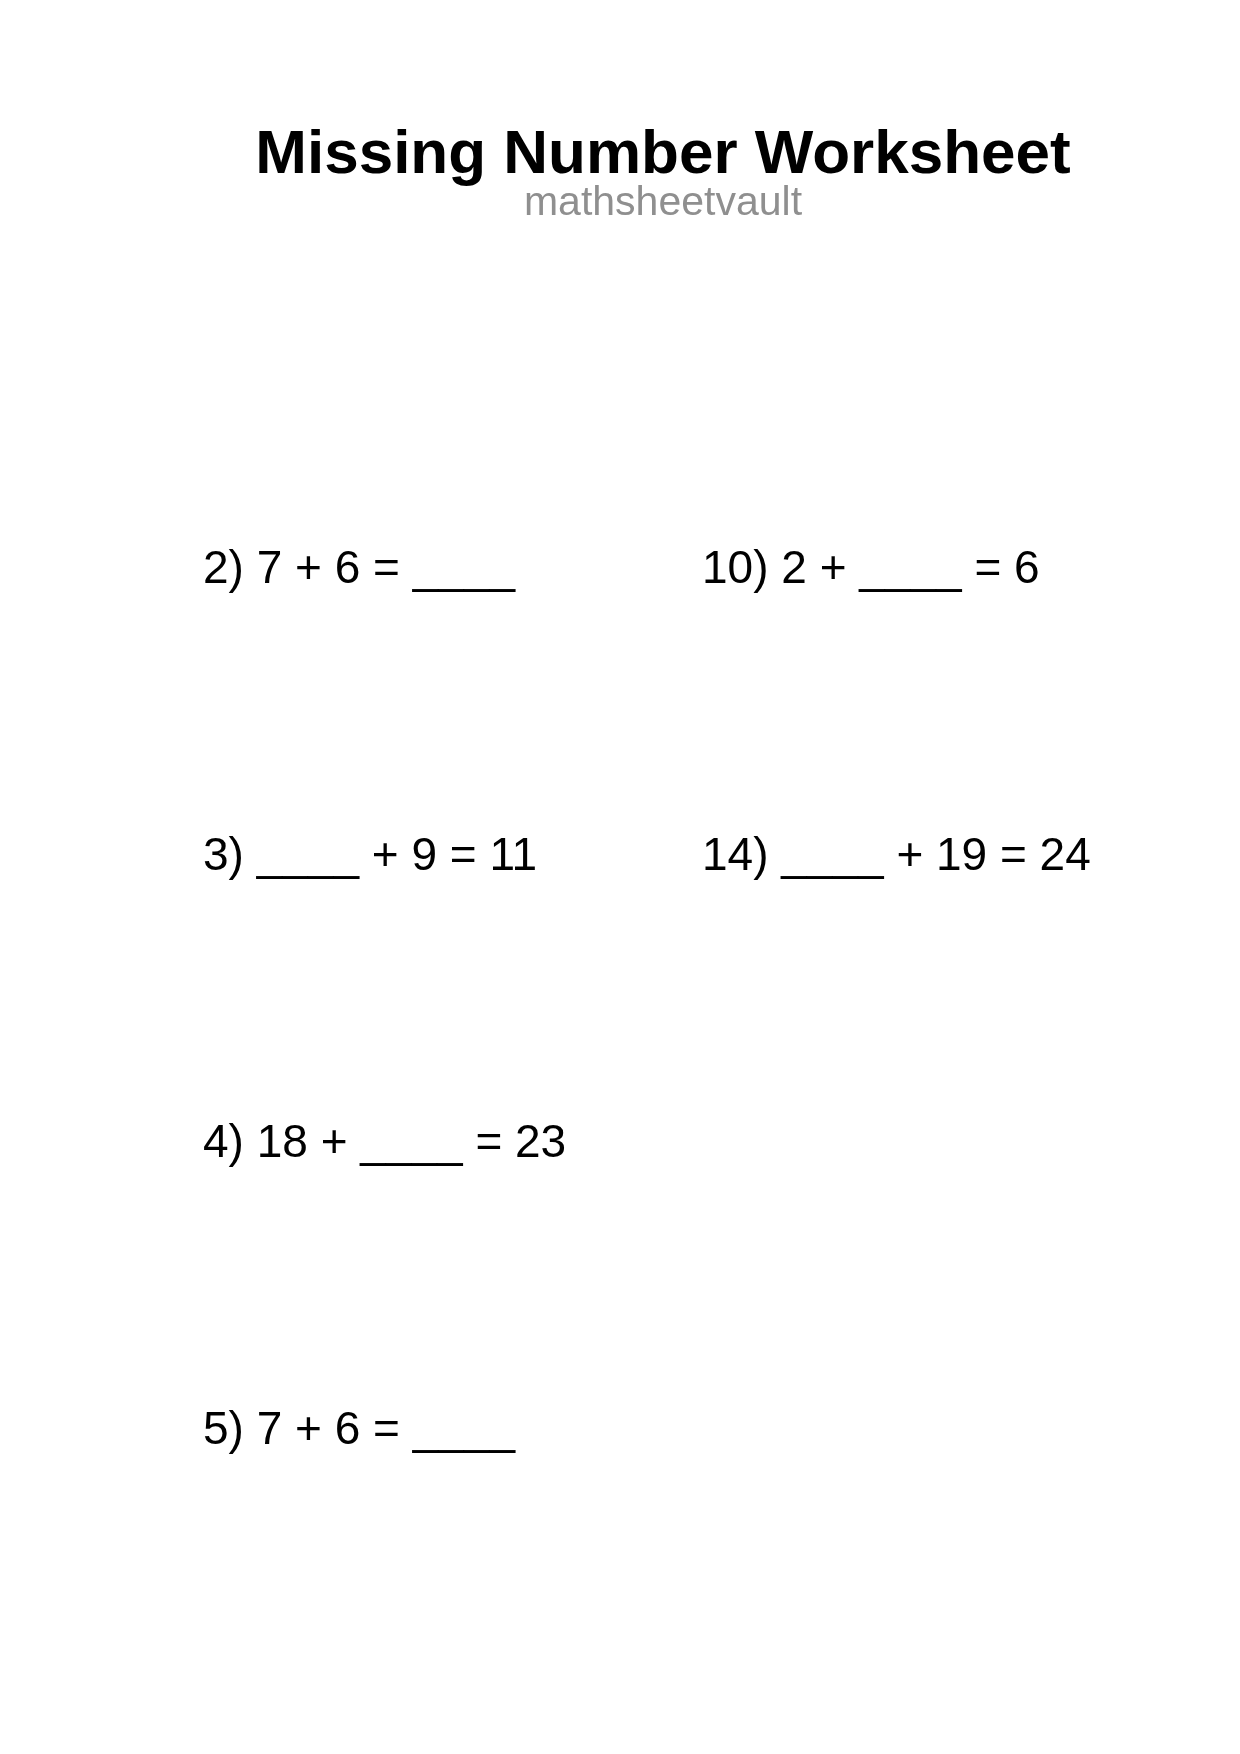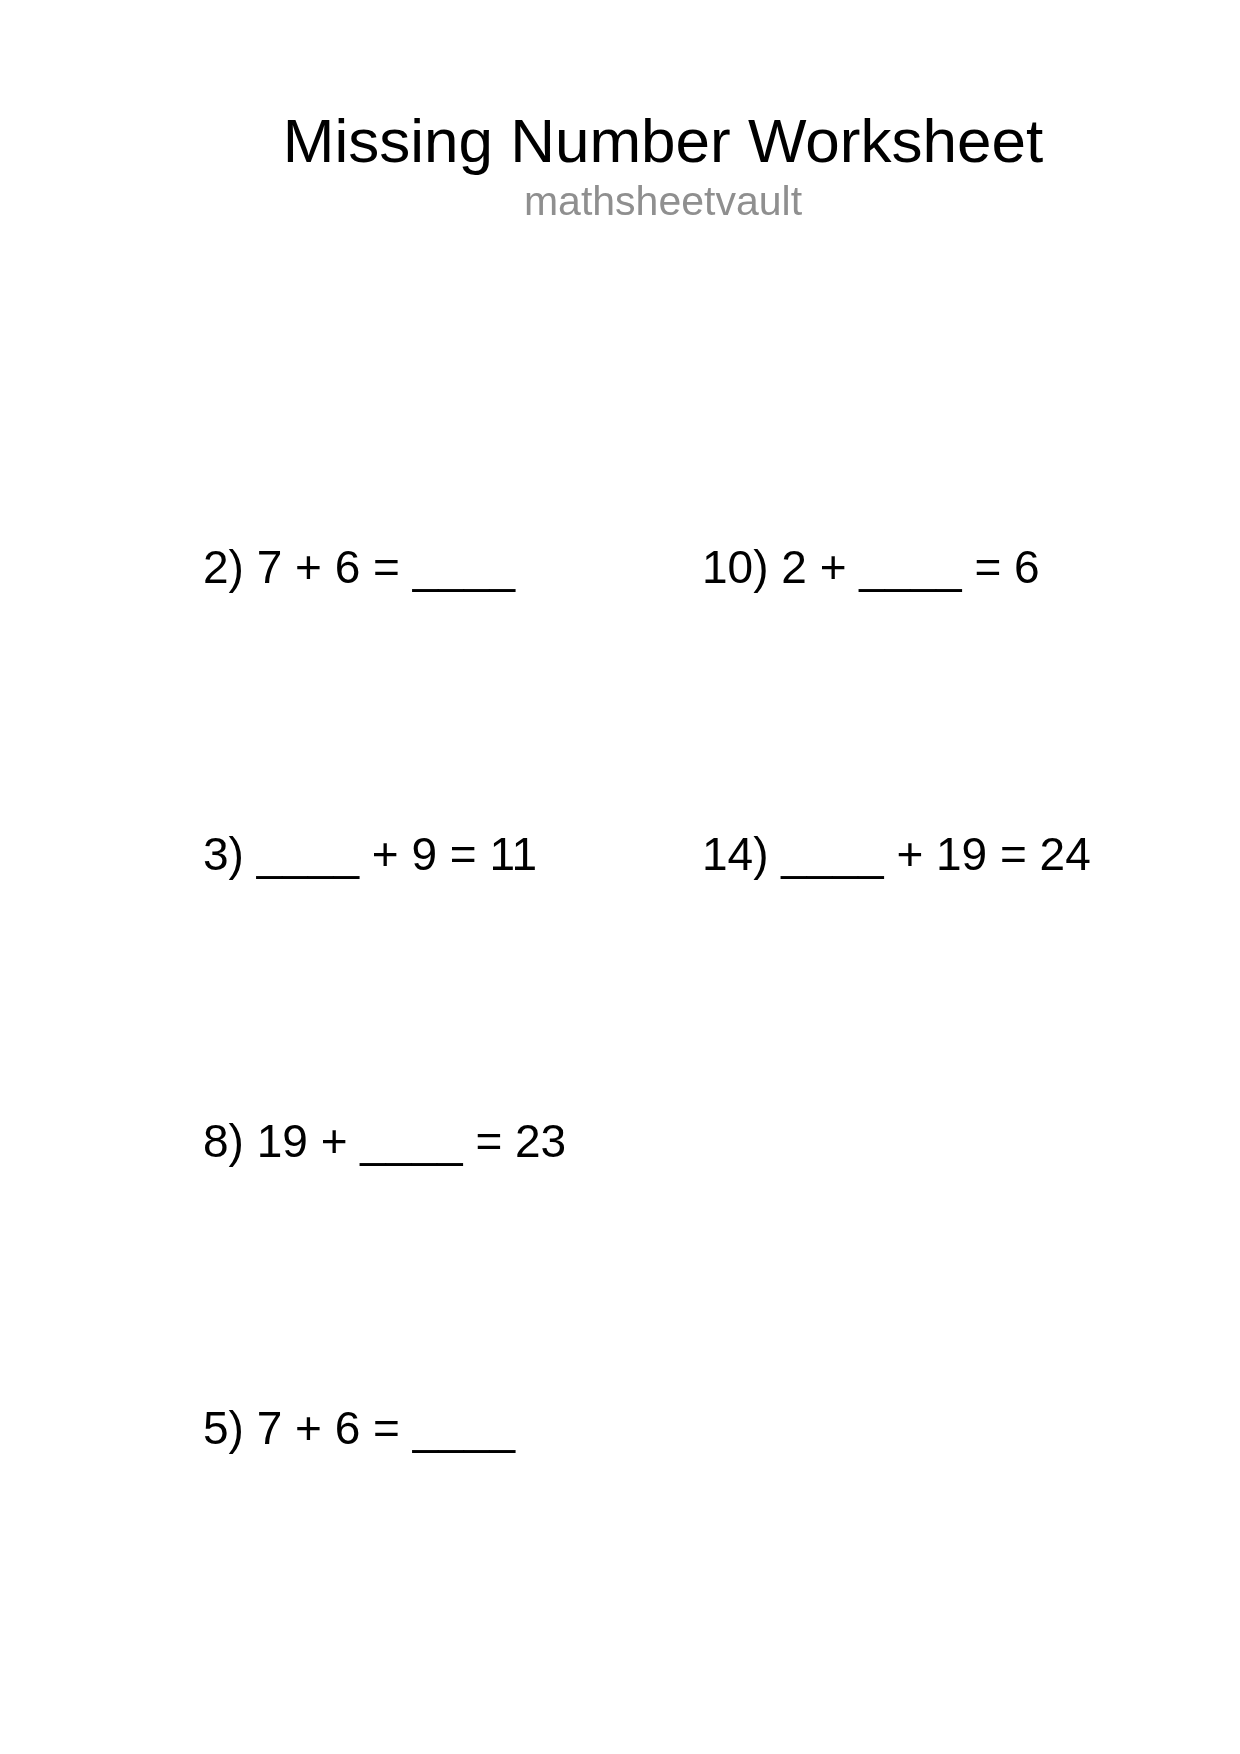--- a/index.html
+++ b/index.html
@@ -14,27 +14,27 @@
     width: 1240px;
     height: 1754px;
     margin: 0 auto;
     background: var(--background);
     font-family: "Liberation Sans", sans-serif;
     color: var(--text);
     overflow: hidden;
   }
   .title {
     position: absolute;
-    top: 110px;
+    top: 121px;
     left: 86px;
     width: 1154px;
     text-align: center;
     font-size: 62px;
     line-height: 62px;
-    font-weight: 400;
+    font-weight: 700;
     color: var(--text);
     white-space: pre;
   }
   .subtitle {
     position: absolute;
     top: 179px;
     left: 86px;
     width: 1154px;
     text-align: center;
     font-size: 41px;
@@ -60,21 +60,21 @@
 
 <div class="page">
 
   <div class="title">Missing Number Worksheet</div>
 
   <div class="subtitle">mathsheetvault</div>
 
   <div class="col col-left">
     <div class="problem">2) 7 + 6 = ____</div>
     <div class="problem">3) ____ + 9 = 11</div>
-    <div class="problem">8) 19 + ____ = 23</div>
+    <div class="problem">4) 18 + ____ = 23</div>
     <div class="problem">5) 7 + 6 = ____</div>
     
     
     
     
   </div>
 
   <div class="col col-right">
     <div class="problem">10) 2 + ____ = 6</div>
     <div class="problem">14) ____ + 19 = 24</div>

